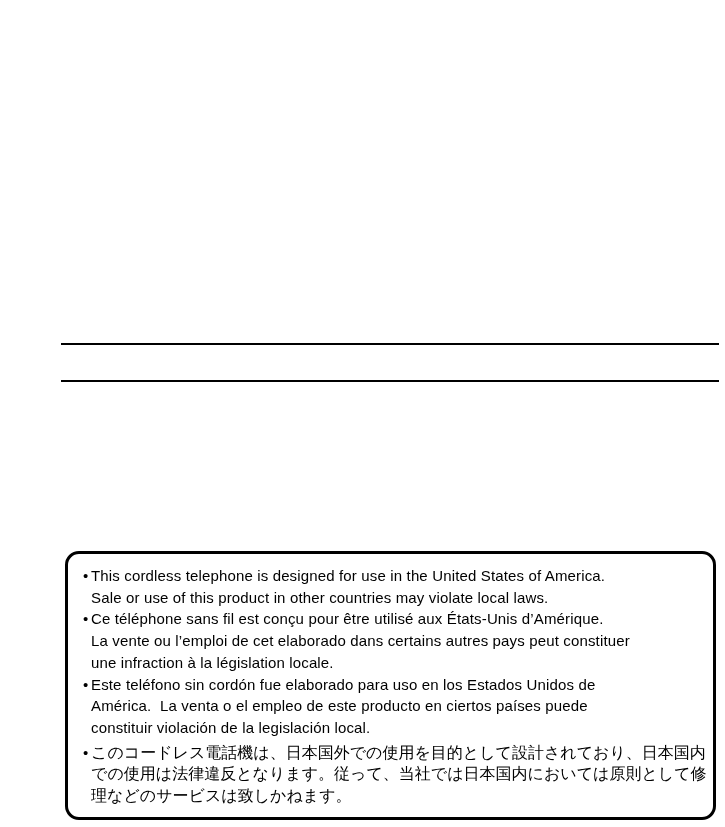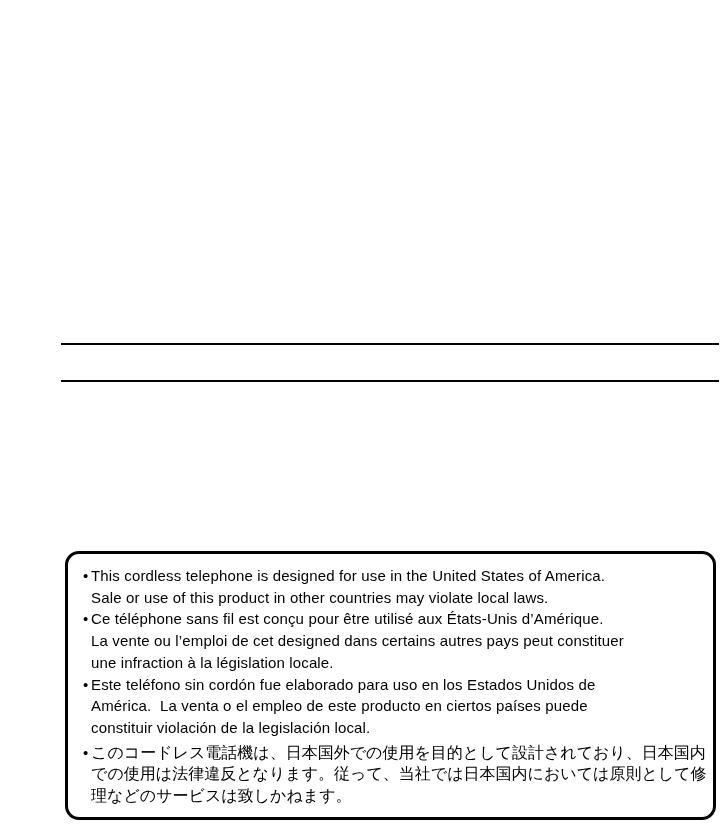--- a/index.html
+++ b/index.html
@@ -73,21 +73,21 @@
 
     <div class="notice-item lang-en">
       <span class="bullet">•</span>
       <span class="text">This cordless telephone is designed for use in the United States of America.
 Sale or use of this product in other countries may violate local laws.</span>
     </div>
 
     <div class="notice-item lang-fr">
       <span class="bullet">•</span>
       <span class="text">Ce téléphone sans fil est conçu pour être utilisé aux États-Unis d’Amérique.
-La vente ou l’emploi de cet designed dans certains autres pays peut constituer
+La vente ou l’emploi de cet elaborado dans certains autres pays peut constituer
 une infraction à la législation locale.</span>
     </div>
 
     <div class="notice-item lang-es">
       <span class="bullet">•</span>
       <span class="text">Este teléfono sin cordón fue elaborado para uso en los Estados Unidos de
 América.  La venta o el empleo de este producto en ciertos países puede
 constituir violación de la legislación local.</span>
     </div>
 

